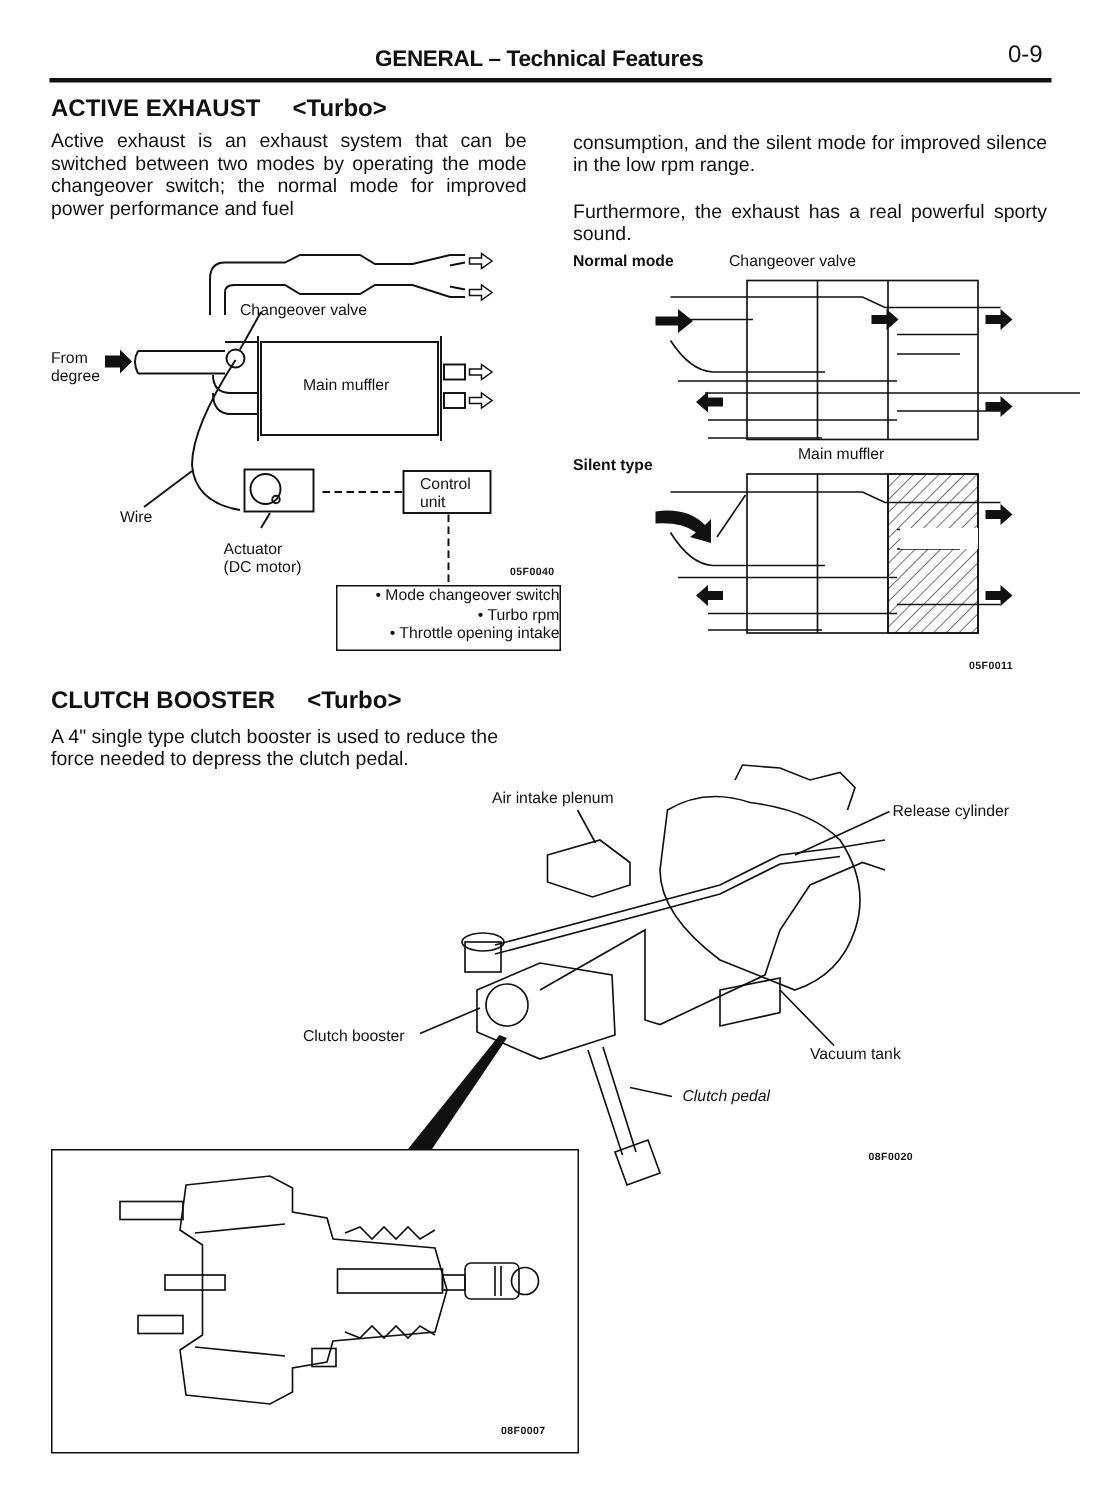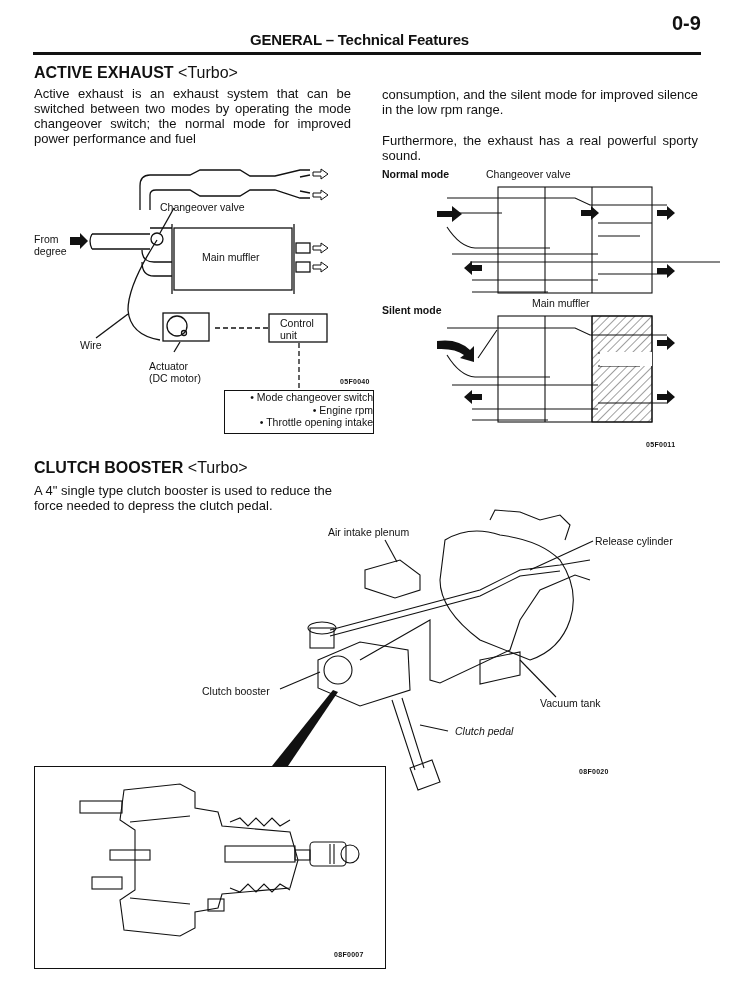--- a/index.html
+++ b/index.html
@@ -1,23 +1,23 @@
 <!DOCTYPE html>
 <html><head>
 <meta charset="utf-8">
 <style>
   html, body { margin:0; padding:0; background:#ffffff; }
   body { width:730px; height:1000px; position:relative; overflow:hidden;
          font-family:"Liberation Sans", sans-serif; color:#111; }
   .abs { position:absolute; }
   .hdr-title { left:250px; top:31px; font-size:15px; font-weight:bold; letter-spacing:-0.2px; }
-  .hdr-page { left:672px; top:12px; font-size:20px; font-weight:bold; }
+  .hdr-page { left:672px; top:28px; font-size:16px; font-weight:normal; }
   .hdr-rule { left:33px; top:52px; width:668px; height:3px; background:#111; }
   .h2 { font-size:16px; font-weight:bold; }
-  .h2 .tag { font-weight:normal; }
+  .h2 .tag { font-weight:bold;margin-left:17px; }
   .para { font-size:13px; line-height:15px; text-align:justify; }
   .lbl { font-size:10.5px; line-height:12px; white-space:nowrap; }
   .code { font-size:7px; font-weight:bold; letter-spacing:0.3px; }
   .bold { font-weight:bold; }
   svg { position:absolute; overflow:visible; }
   .inputs-box { left:224px; top:390px; width:148px; height:42px; border:1.5px solid #111;text-align:right; }
   .inputs-box div { font-size:10.5px; line-height:12.5px; padding-left:4px; white-space:nowrap; }
   .detail-box { left:34px; top:766px; width:350px; height:201px; border:1.5px solid #111; }
 </style>
 </head>
@@ -82,28 +82,28 @@
 <div class="abs lbl" style="left:34px; top:233px; width:40px; white-space:normal;">From degree</div>
 <div class="abs lbl" style="left:202px; top:251px;">Main muffler</div>
 <div class="abs lbl" style="left:80px; top:339px;">Wire</div>
 <div class="abs lbl" style="left:149px; top:360px;">Actuator</div>
 <div class="abs lbl" style="left:149px; top:372px;text-align:center;">(DC motor)</div>
 <div class="abs lbl" style="left:280px; top:317px; width:44px; white-space:normal;">Control unit</div>
 <div class="abs code" style="left:340px; top:378px;">05F0040</div>
 
 <div class="abs inputs-box">
   <div>• <span>Mode changeover switch</span></div>
-  <div>• <span>Engine rpm</span></div>
+  <div>• <span>Turbo rpm</span></div>
   <div>• <span>Throttle opening intake</span></div>
 </div>
 
 <div class="abs lbl bold" style="left:382px; top:168px;">Normal mode</div>
 <div class="abs lbl" style="left:486px; top:168px;">Changeover valve</div>
 <div class="abs lbl" style="left:532px; top:297px;">Main muffler</div>
-<div class="abs lbl bold" style="left:382px; top:304px;">Silent mode</div>
+<div class="abs lbl bold" style="left:382px; top:304px;">Silent type</div>
 <div class="abs code" style="left:646px; top:441px;">05F0011</div>
 
 <svg style="left:0;top:0;" width="730" height="1000">
   <defs>
     <pattern id="hatch" width="6" height="6" patternUnits="userSpaceOnUse" patternTransform="rotate(45)">
       <line x1="0" y1="0" x2="0" y2="6" stroke="#111" stroke-width="0.8"></line>
     </pattern>
   </defs>
   <g fill="none" stroke="#111" stroke-width="1.1">
 

